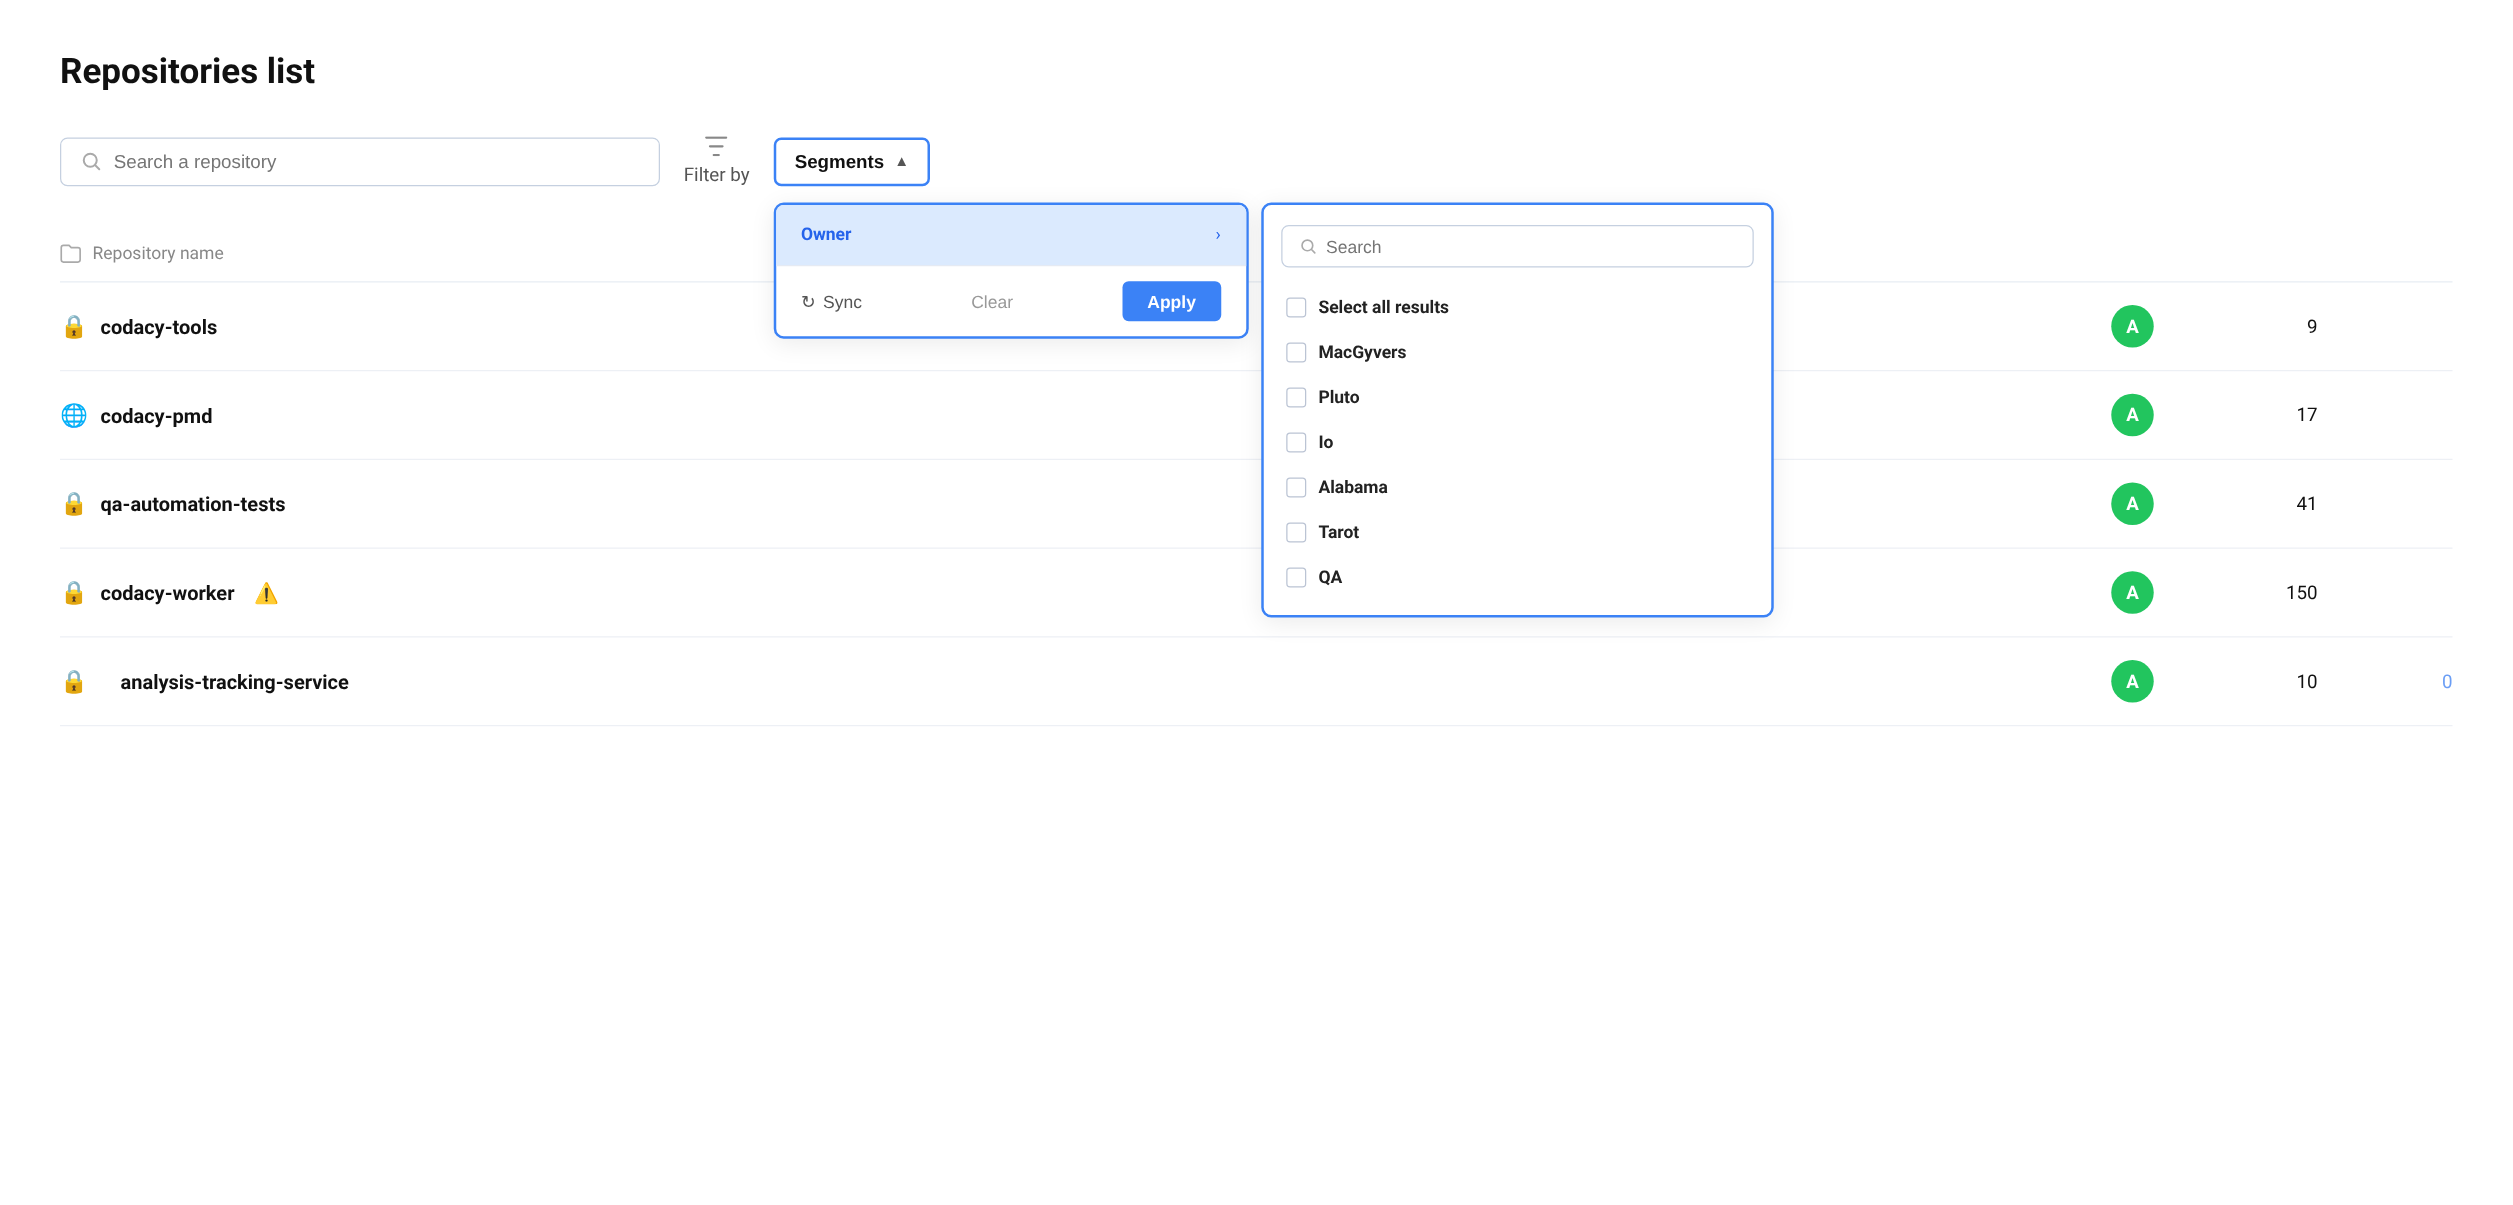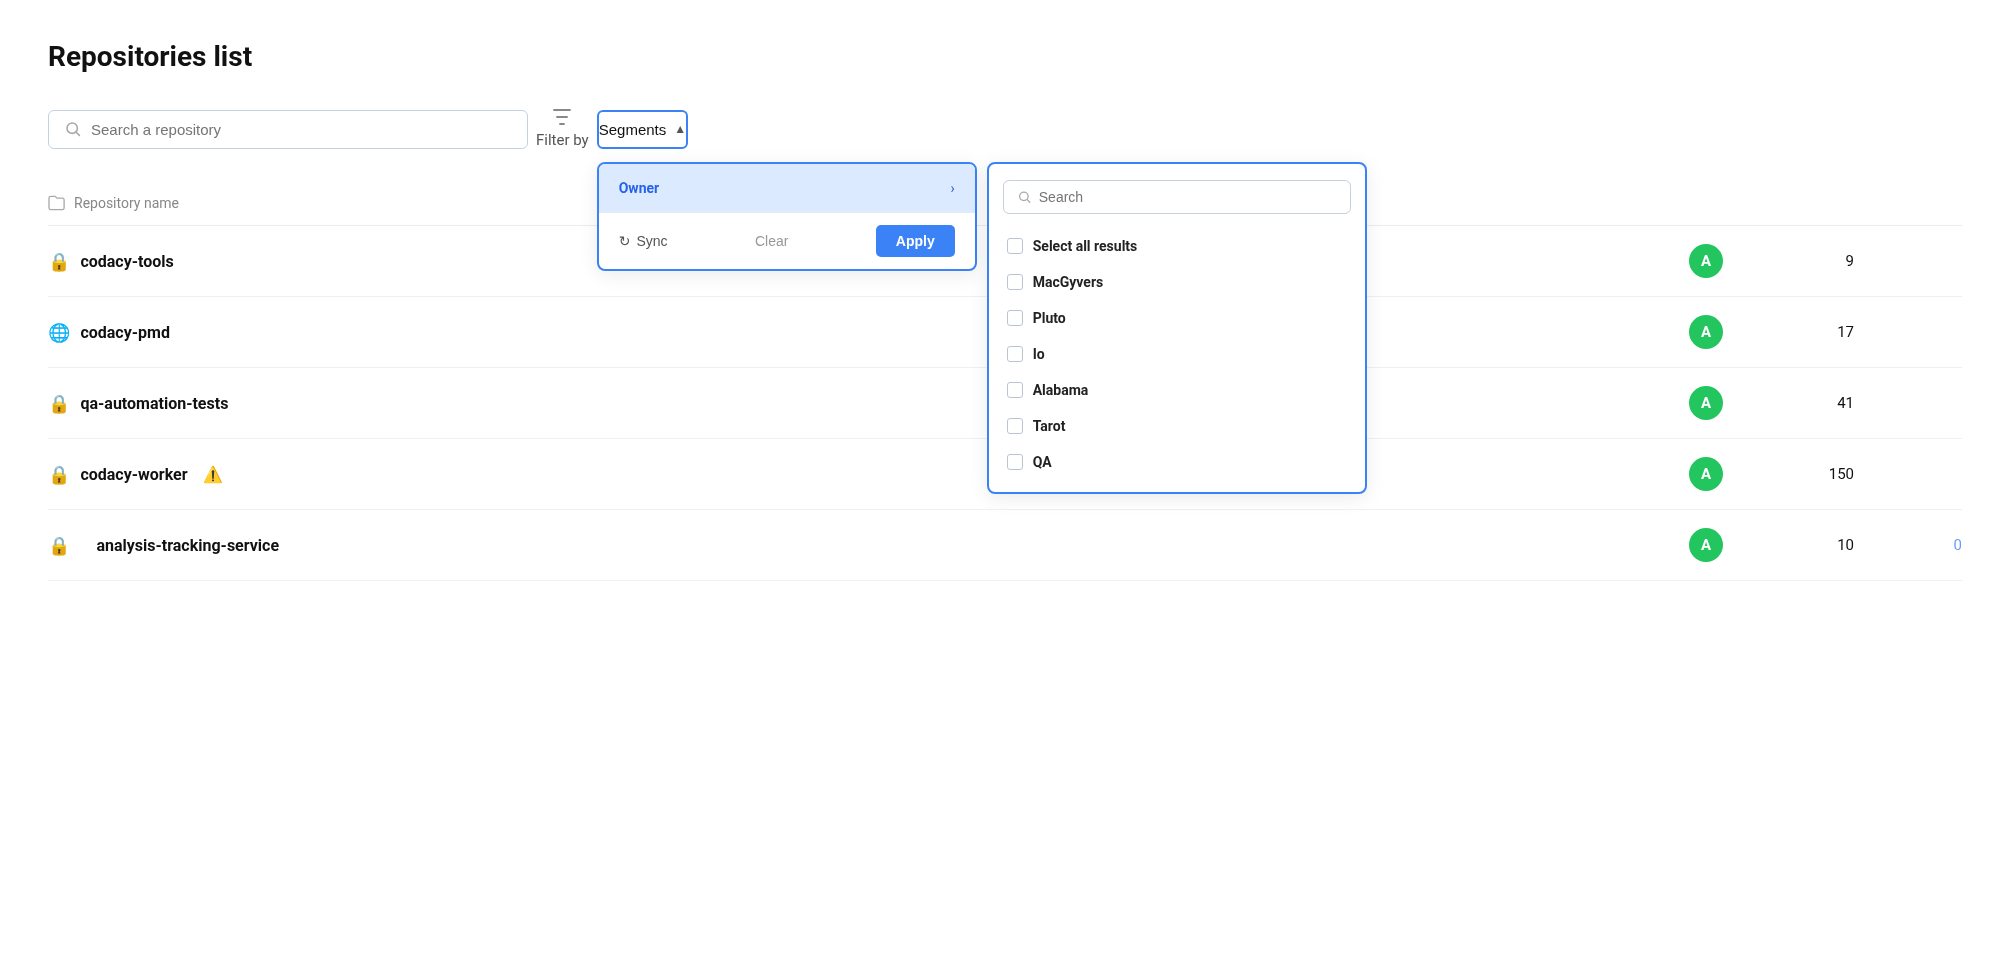--- a/index.html
+++ b/index.html
@@ -17,21 +17,21 @@
     }
     .page-title {
       font-size: 28px;
       font-weight: 700;
       color: #111;
       margin-bottom: 36px;
     }
     .toolbar {
       display: flex;
       align-items: center;
-      gap: 8px;
+      gap: 19px;
       margin-bottom: 32px;
     }
     .search-box {
       display: flex;
       align-items: center;
       border: 1.5px solid #c5d0e0;
       border-radius: 6px;
       padding: 10px 16px;
       width: 480px;
       gap: 10px;
@@ -56,26 +56,26 @@
       align-items: center;
       gap: 6px;
       flex-direction: column;
     }
     .filter-btn {
       display: flex;
       align-items: center;
       gap: 8px;
       border: 2px solid #3b82f6;
       border-radius: 6px;
-      padding: 9px 0;
+      padding: 9px 15px;
       background: #fff;
       cursor: pointer;
       font-size: 15px;
       color: #111;
-      font-weight: 400;
+      font-weight: 700;
     }
     .filter-btn .chevron {
       font-size: 12px;
       color: #555;
     }
     .repo-name-cell {
       display: flex;
       align-items: center;
       gap: 10px;
       font-weight: 700;
@@ -179,21 +179,21 @@
     }
 
     
     .search-results-panel {
       position: absolute;
       top: 52px;
       left: 390px;
       background: #fff;
       border: 2px solid #3b82f6;
       border-radius: 8px;
-      width: 380px;
+      width: 410px;
       z-index: 101;
       box-shadow: 0 4px 20px rgba(0,0,0,0.08);
       padding: 16px 0 12px 0;
     }
     .panel-search {
       display: flex;
       align-items: center;
       gap: 8px;
       border: 1.5px solid #c5d0e0;
       border-radius: 6px;

